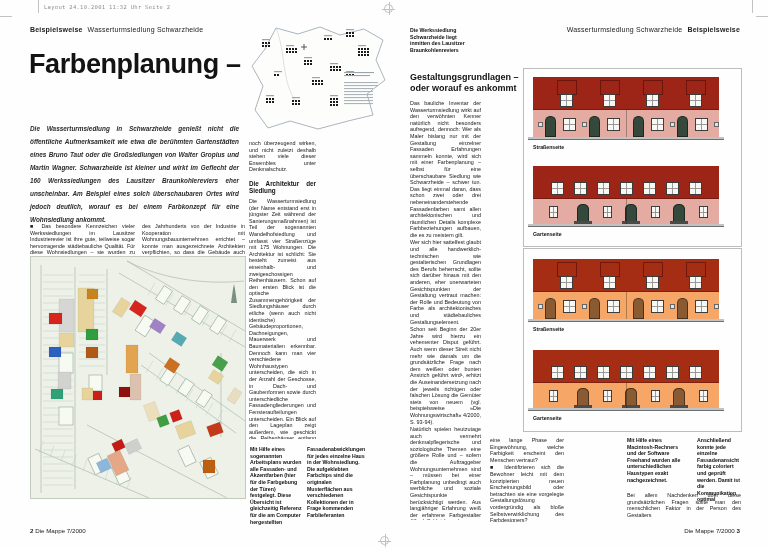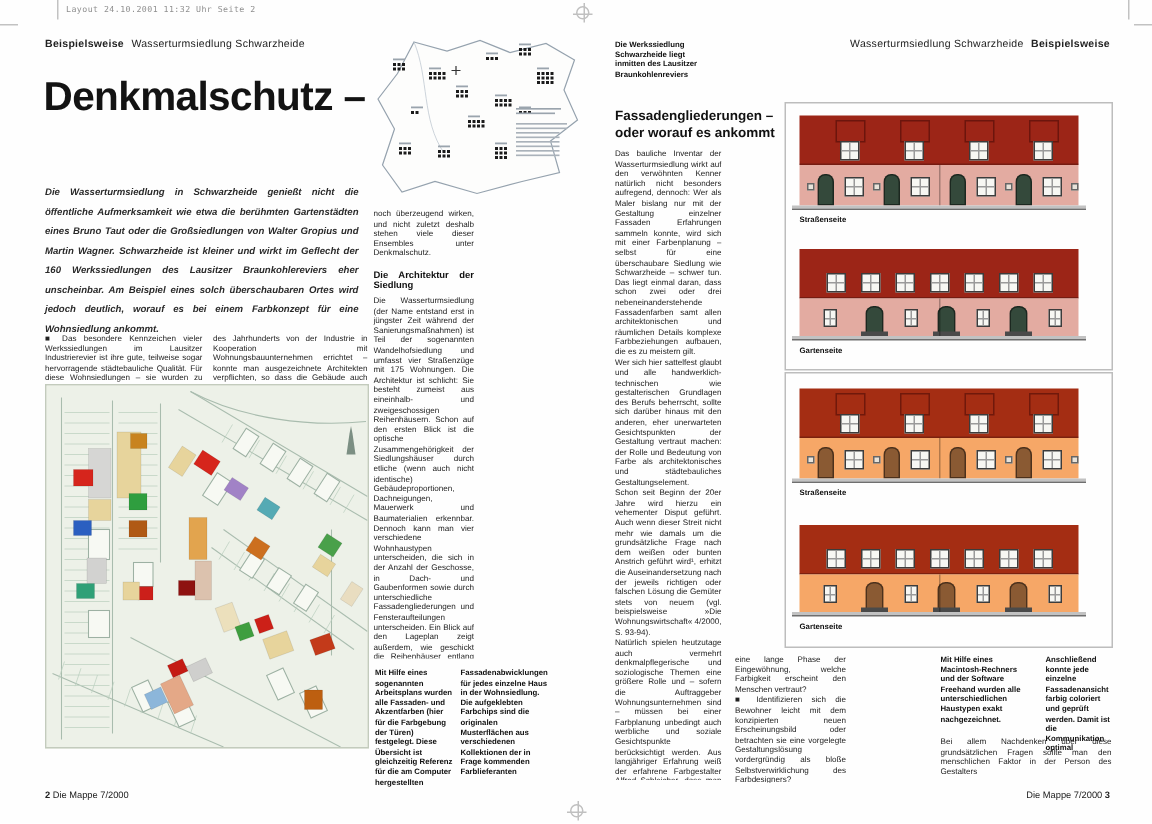--- a/index.html
+++ b/index.html
@@ -55,21 +55,21 @@
   <div class="abs mark" style="left:756px;top:16px;width:12px;height:1px;"></div>
   <div class="abs crosshair" style="left:384px;top:4px;"></div>
   <div class="abs crosshair" style="left:380px;top:536px;"></div>
   <div id="print-info" class="abs" style="left:44px;top:4px;">Layout 24.10.2001 11:32 Uhr Seite 2</div>
 
   <div class="abs pg-header" style="left:30px;top:26px;">
     <b>Beispielsweise</b><span>Wasserturmsiedlung Schwarzheide</span>
   </div>
 
   <div id="main-title" class="abs" style="left:29px;top:50px;width:230px;">
-    <div>Denkmalschutz –</div>
+    <div>Farbenplanung –</div>
   </div>
 
   <div class="abs" style="left:246px;top:22px;width:144px;height:114px;" id="map-fig"><svg width="144" height="114" viewBox="0 0 144 114">
         <path d="M30,6 L52,12 L74,5 L94,13 L118,7 L137,18 L130,38 L139,58 L121,72 L127,93 L102,99 L72,107 L44,99 L22,106 L9,88 L17,64 L6,44 L19,27 Z" fill="#fdfdfc" stroke="#95a2ae" stroke-width="0.8"></path>
         <path d="M30,6 C40,30 35,58 50,80" fill="none" stroke="#bcc6cf" stroke-width="0.5"></path>
         <rect x="16" y="20" width="2" height="2" fill="#1b1b1b"></rect>
         <rect x="19" y="20" width="2" height="2" fill="#1b1b1b"></rect>
         <rect x="22" y="20" width="2" height="2" fill="#1b1b1b"></rect>
         <rect x="16" y="23" width="2" height="2" fill="#1b1b1b"></rect>
         <rect x="19" y="23" width="2" height="2" fill="#1b1b1b"></rect>
@@ -330,21 +330,21 @@
     <b>2</b>
     <span>Die Mappe 7/2000</span>
   </div>
 
   <div id="rp-header" class="abs pg-header" style="left:400px;top:26px;">
     <span>Wasserturmsiedlung Schwarzheide</span><b>Beispielsweise</b>
   </div>
 
   <div class="abs mini-cap" style="left:410px;top:27px;width:64px;">Die Werkssiedlung Schwarzheide liegt inmitten des Lausitzer Braunkohlenreviers</div>
 
-  <div id="rp-heading" class="abs" style="left:410px;top:72px;width:112px;">Fassadengliederungen – oder worauf es ankommt</div>
+  <div id="rp-heading" class="abs" style="left:410px;top:72px;width:112px;">Gestaltungsgrundlagen – oder worauf es ankommt</div>
 
   <div class="abs col" id="rp-col1" style="left:410px;top:100px;width:71px;height:420px;">
       <p>Das bauliche Inventar der Wasserturmsiedlung wirkt auf den verwöhnten Kenner natürlich nicht besonders aufregend, dennoch: Wer als Maler bislang nur mit der Gestaltung einzelner Fassaden Erfahrungen sammeln konnte, wird sich mit einer Farbenplanung – selbst für eine überschaubare Siedlung wie Schwarzheide – schwer tun. Das liegt einmal daran, dass schon zwei oder drei nebeneinanderstehende Fassadenfarben samt allen architektonischen und räumlichen Details komplexe Farbbeziehungen aufbauen, die es zu meistern gilt.</p>
       <p>Wer sich hier sattelfest glaubt und alle handwerklich-technischen wie gestalterischen Grundlagen des Berufs beherrscht, sollte sich darüber hinaus mit den anderen, eher unerwarteten Gesichtspunkten der Gestaltung vertraut machen: der Rolle und Bedeutung von Farbe als architektonisches und städtebauliches Gestaltungselement.</p>
       <p>Schon seit Beginn der 20er Jahre wird hierzu ein vehementer Disput geführt. Auch wenn dieser Streit nicht mehr wie damals um die grundsätzliche Frage nach dem weißen oder bunten Anstrich geführt wird¹, erhitzt die Auseinandersetzung nach der jeweils richtigen oder falschen Lösung die Gemüter stets von neuem (vgl. beispielsweise »Die Wohnungswirtschaft« 4/2000, S. 93-94).</p>
       <p>Natürlich spielen heutzutage auch vermehrt denkmalpflegerische und soziologische Themen eine größere Rolle und – sofern die Auftraggeber Wohnungsunternehmen sind – müssen bei einer Farbplanung unbedingt auch werbliche und soziale Gesichtspunkte berücksichtigt werden. Aus langjähriger Erfahrung weiß der erfahrene Farbgestalter Alfred Schleicher, dass man die folgenden Fragen in irgendeiner Form immer beantworten können muss:</p>
     </div>
   <div class="abs col" id="rp-col2" style="left:490px;top:437px;width:74px;height:85px;">
       <p>eine lange Phase der Eingewöhnung, welche Farbigkeit erscheint den Menschen vertraut?</p>
       <p>■ Identifizieren sich die Bewohner leicht mit dem konzipierten neuen Erscheinungsbild oder betrachten sie eine vorgelegte Gestaltungslösung vordergründig als bloße Selbstverwirklichung des Farbdesigners?</p>

